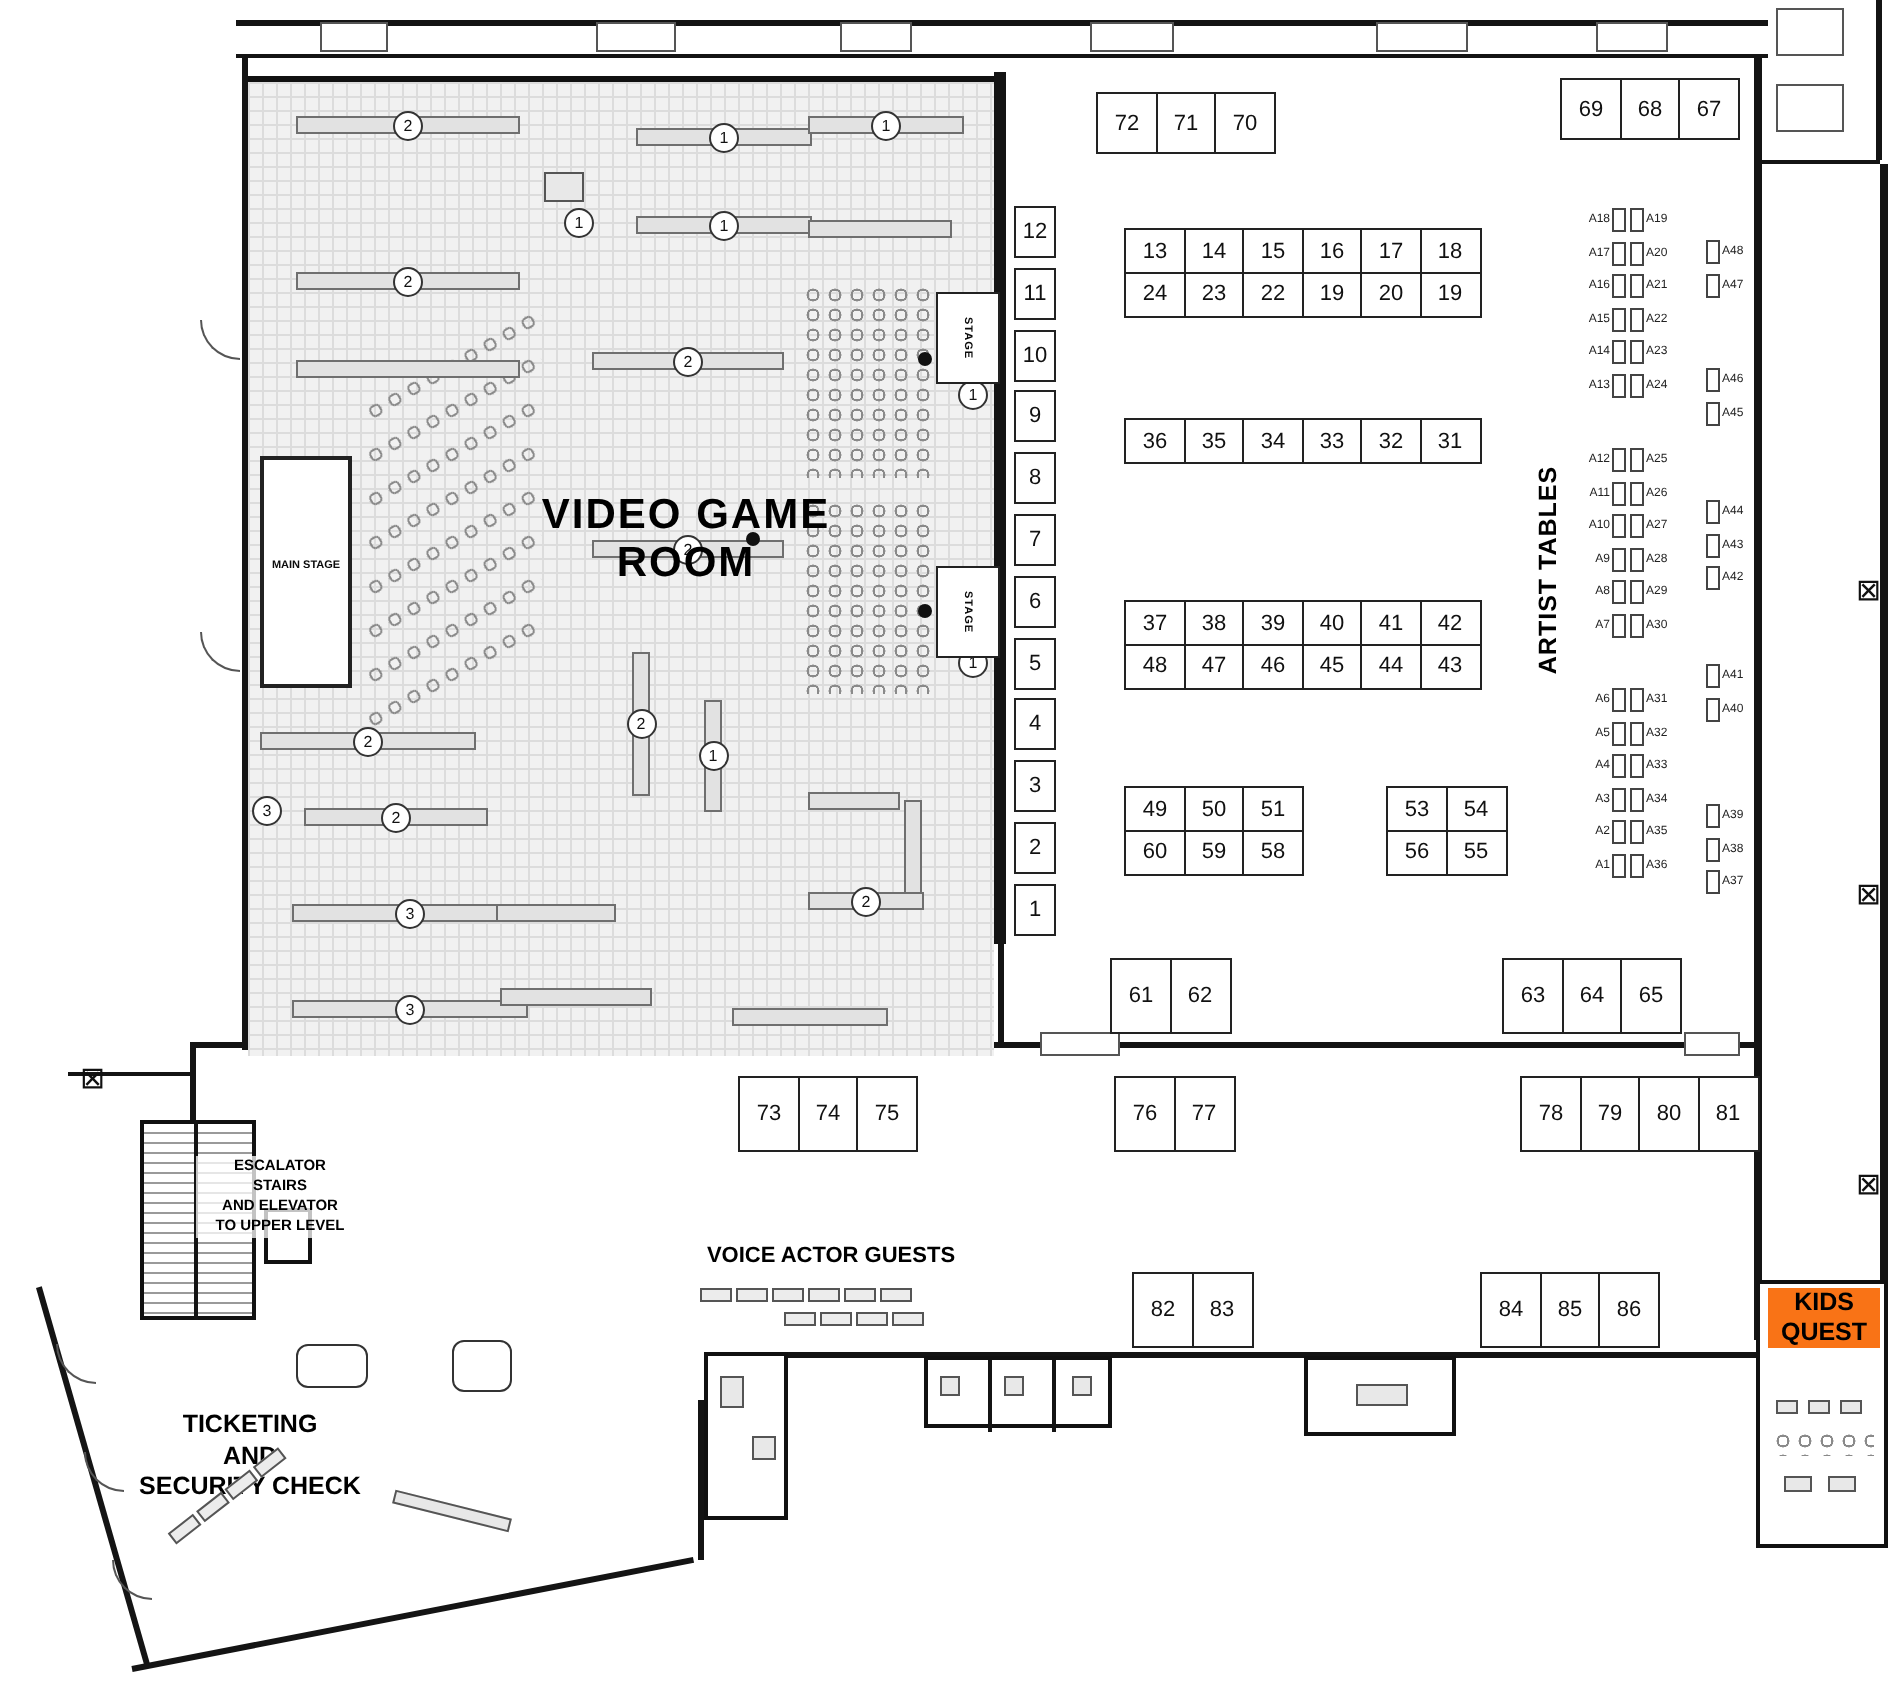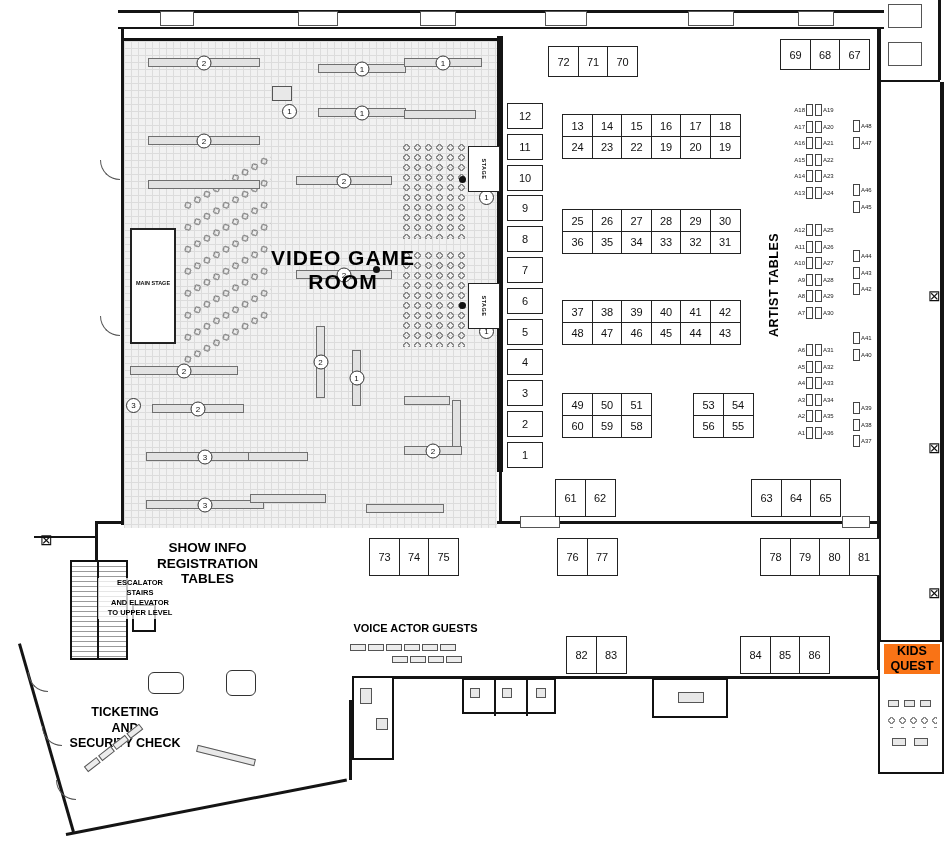--- a/index.html
+++ b/index.html
@@ -14,21 +14,21 @@
   .brow{position:absolute;display:flex;}
   .booth{box-sizing:border-box;flex:none;width:31px;height:23px;border:1.5px solid #222;background:#fff;
          display:flex;align-items:center;justify-content:center;font-size:11px;color:#111;}
   .brow .booth + .booth{margin-left:-1.5px;}
   .bblock{position:absolute;display:flex;flex-direction:column;}
   .bblock .brow{position:static;}
   .bblock .brow + .brow{margin-top:-1.5px;}
   .h29 .booth{height:38px;}
   .h31 .booth{height:31px;}
   .vcol{position:absolute;display:flex;flex-direction:column;row-gap:4.8px;}
-  .vcol .booth{width:36px;height:26px;}
+  .vcol .booth{width:21px;height:26px;}
   
   .vgroom{position:absolute;left:124px;top:38px;width:373px;height:487px;border-top:3px solid #111;
           background-color:#f1f1f1;
           background-image:linear-gradient(#dcdcdc 1px,transparent 1px),linear-gradient(90deg,#dcdcdc 1px,transparent 1px);
           background-size:7px 7px;}
   .vg-table{position:absolute;background:#e2e2e2;border:1px solid #6f6f6f;box-sizing:border-box;}
   .th{height:9px;} .tv{width:9px;}
   .circ{position:absolute;left:50%;top:50%;transform:translate(-50%,-50%);width:13px;height:13px;border:1px solid #333;
         border-radius:50%;background:#fff;font-size:8px;display:flex;align-items:center;justify-content:center;color:#111;}
   .circ-s{position:absolute;width:13px;height:13px;border:1px solid #333;border-radius:50%;background:#fff;font-size:8px;
@@ -240,28 +240,20 @@
         <div class="booth">24</div>
         <div class="booth">23</div>
         <div class="booth">22</div>
         <div class="booth">19</div>
         <div class="booth">20</div>
         <div class="booth">19</div>
       </div>
   </div>
   <div class="bblock" style="left:562px;top:209px">
     <div class="brow">
-        <div class="booth">25</div>
-        <div class="booth">26</div>
-        <div class="booth">27</div>
-        <div class="booth">28</div>
-        <div class="booth">29</div>
-        <div class="booth">30</div>
-      </div>
-    <div class="brow">
         <div class="booth">36</div>
         <div class="booth">35</div>
         <div class="booth">34</div>
         <div class="booth">33</div>
         <div class="booth">32</div>
         <div class="booth">31</div>
       </div>
   </div>
   <div class="bblock" style="left:562px;top:300px">
     <div class="brow">
@@ -522,25 +514,20 @@
       <div class="a-row">
         <span class="a-tbl"></span>
         <span class="a-lab2">A38</span>
       </div>
       <div class="a-row">
         <span class="a-tbl"></span>
         <span class="a-lab2">A37</span>
       </div>
     </div>
 
-  <div class="label" style="left:150px;top:540px;width:115px;text-align:center;font-size:13.5px;line-height:1.15">
-    <div>SHOW INFO</div>
-    <div>REGISTRATION</div>
-    <div>TABLES</div>
-  </div>
 
   <div class="escalator"></div>
   <i class="wall" style="left:97px;top:560px;width:2px;height:100px"></i>
   <div class="room" style="left:132px;top:604px;width:24px;height:28px"></div>
 
   <div class="label" style="left:98px;top:578px;width:84px;text-align:center;font-size:7.5px;line-height:1.35;background:rgba(255,255,255,.75)">
     <div>ESCALATOR</div>
     <div>STAIRS</div>
     <div>AND ELEVATOR</div>
     <div>TO UPPER LEVEL</div>

